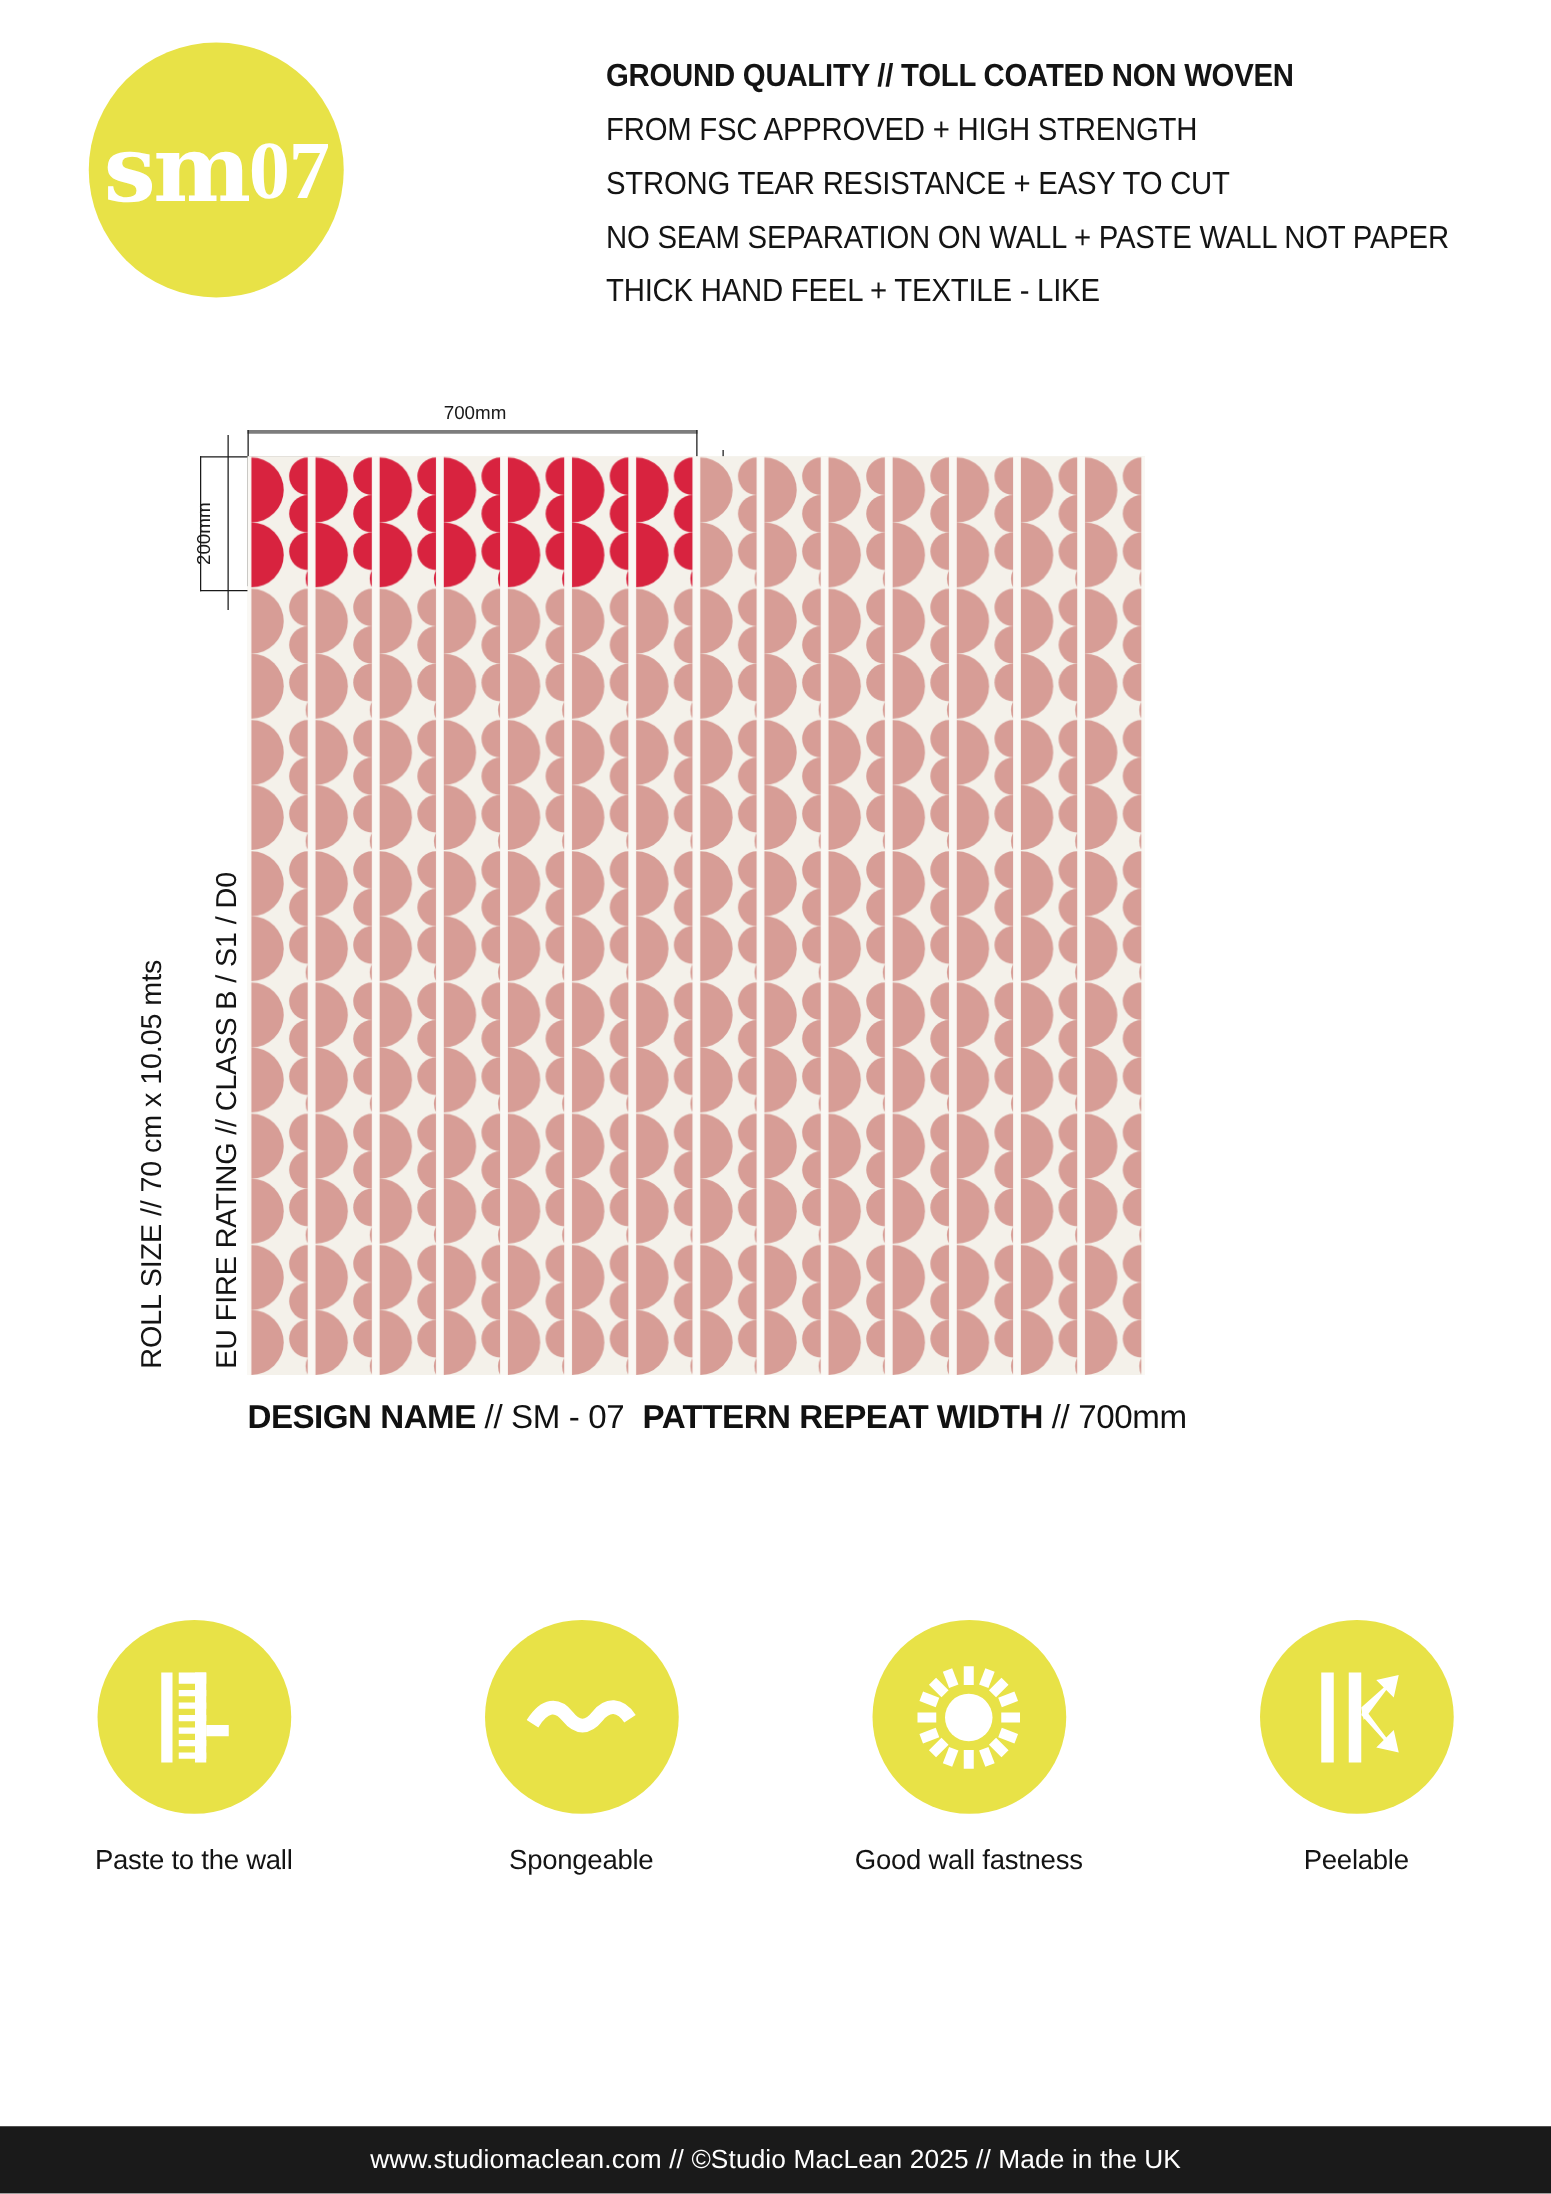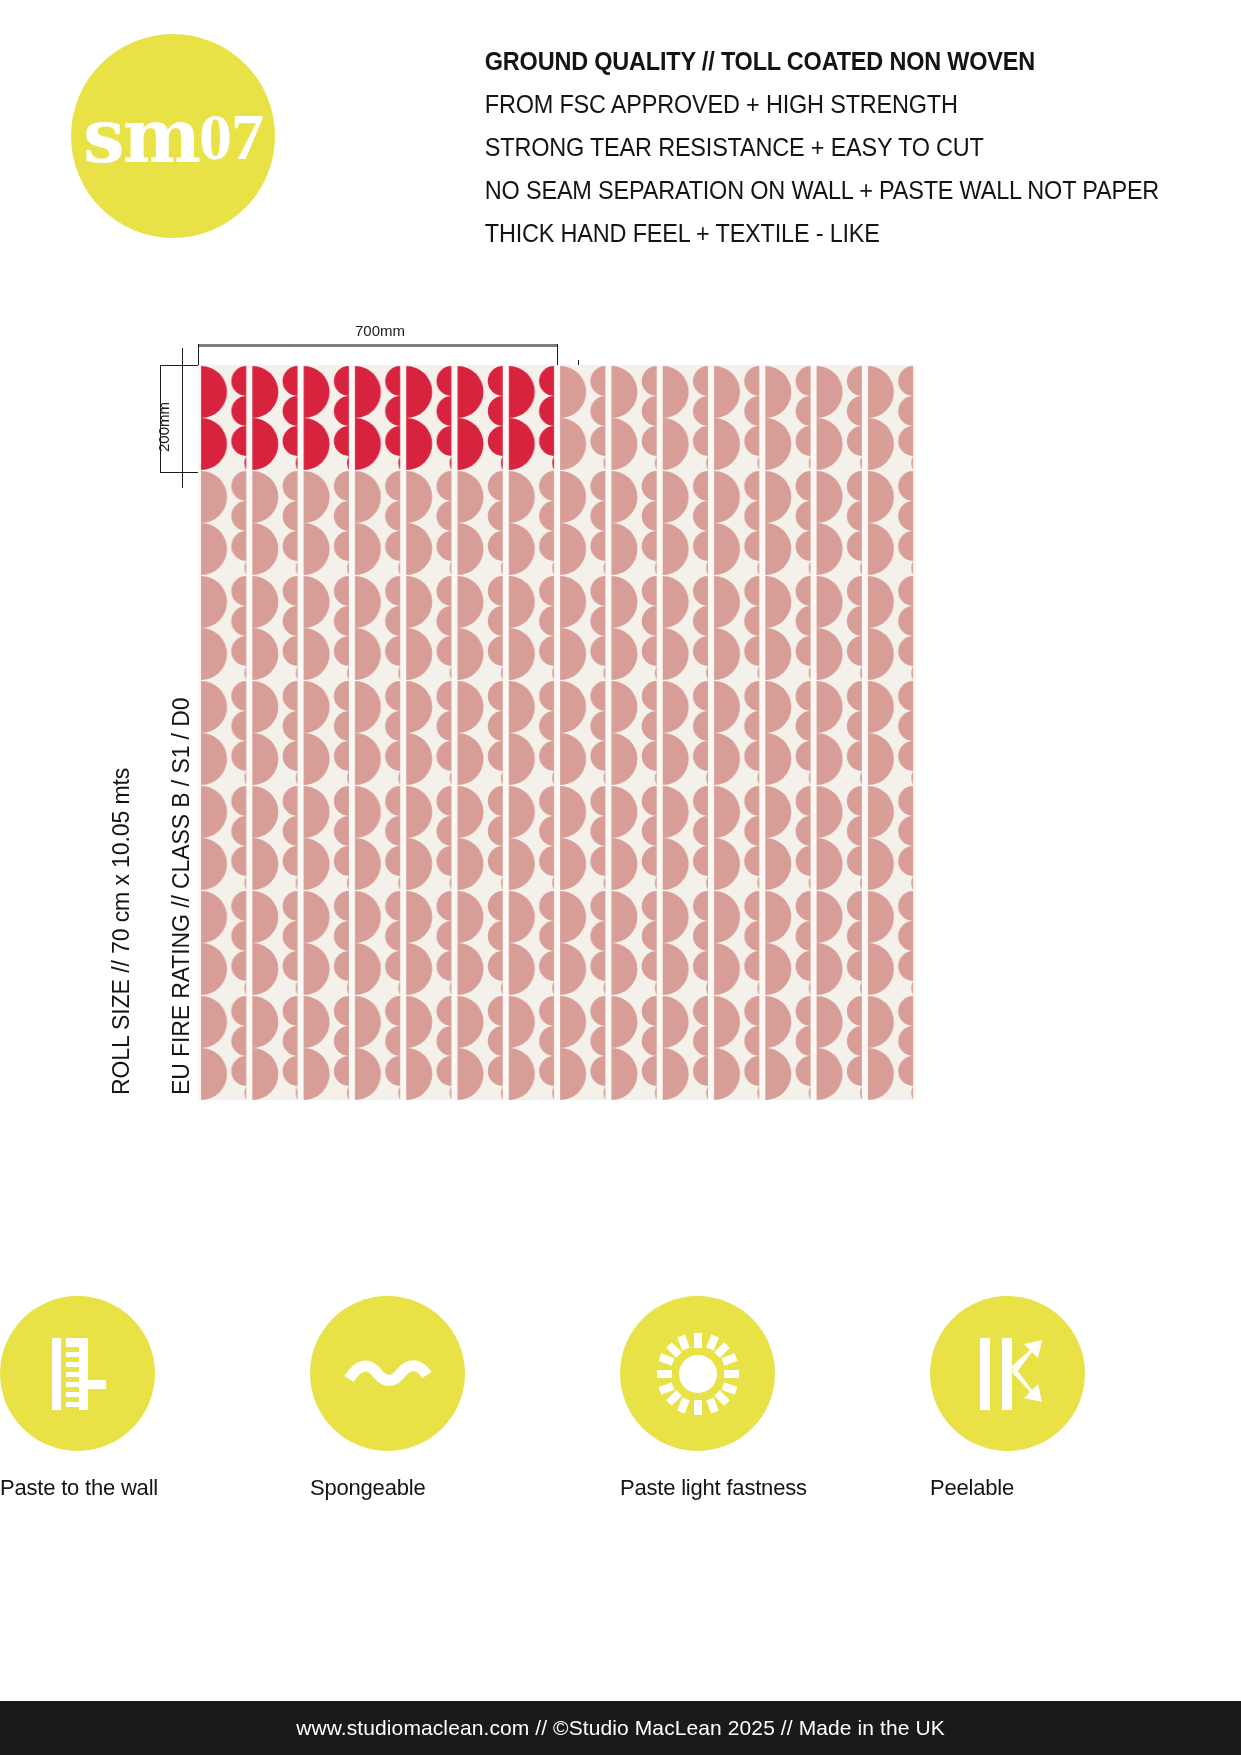--- a/index.html
+++ b/index.html
@@ -162,21 +162,21 @@
     position: absolute;
     left: 0;
     top: 1296px;
     width: 1241px;
     display: flex;
   }
   .feature {
     width: 310px;
     display: flex;
     flex-direction: column;
-    align-items: flex-start;
+    align-items: center;
   }
   .feature-circle {
     width: 155px;
     height: 155px;
     border-radius: 50%;
     background: #e8e247;
     display: flex;
     align-items: center;
     justify-content: center;
   }
@@ -283,20 +283,28 @@
         <rect x="0" y="0" width="718" height="735" fill="url(#motif-faded)"></rect>
 
         <g clip-path="url(#repeat-clip)">
           <rect x="0" y="0" width="359" height="105" fill="url(#motif-hot)"></rect>
         </g>
       </svg>
     </div>
   </div>
 
   <div class="specs">
+    <div class="spec-row">
+      <div class="spec-cell col1">
+        <span class="spec-key">DESIGN NAME</span><span class="spec-val"> // </span><span class="spec-val">SM - 07</span>
+      </div>
+      <div class="spec-cell">
+        <span class="spec-key">PATTERN REPEAT WIDTH</span><span class="spec-val"> // </span><span class="spec-val">700mm</span>
+      </div>
+    </div>
   </div>
 
   <div class="features">
 
     <div class="feature">
       <div class="feature-circle">
         <svg width="80" height="84" viewBox="0 0 80 84">
           <rect x="14" y="6" width="9" height="72" fill="#ffffff"></rect>
           <rect x="28" y="6" width="22" height="9" fill="#ffffff"></rect>
           <rect x="28" y="20" width="22" height="5" fill="#ffffff"></rect>
@@ -338,21 +346,21 @@
             <line x1="58" y1="71" x2="63" y2="84"></line>
             <line x1="63" y1="8" x2="58" y2="21"></line>
             <line x1="34" y1="71" x2="29" y2="84"></line>
             <line x1="8" y1="29" x2="21" y2="34"></line>
             <line x1="71" y1="58" x2="84" y2="63"></line>
             <line x1="8" y1="63" x2="21" y2="58"></line>
             <line x1="71" y1="34" x2="84" y2="29"></line>
           </g>
         </svg>
       </div>
-      <div class="feature-label">Paste light fastness</div>
+      <div class="feature-label">Good wall fastness</div>
     </div>
 
     <div class="feature">
       <div class="feature-circle">
         <svg width="80" height="84" viewBox="0 0 80 84">
           <rect x="12" y="6" width="10" height="72" fill="#ffffff"></rect>
           <rect x="34" y="6" width="10" height="72" fill="#ffffff"></rect>
           <path d="M 44 34 L 62 18 L 56 12 L 74 8 L 70 26 L 64 20 L 46 44 Z" fill="#ffffff"></path>
           <path d="M 44 40 L 62 60 L 56 66 L 74 70 L 70 52 L 64 58 L 46 34 Z" fill="#ffffff"></path>
         </svg>

